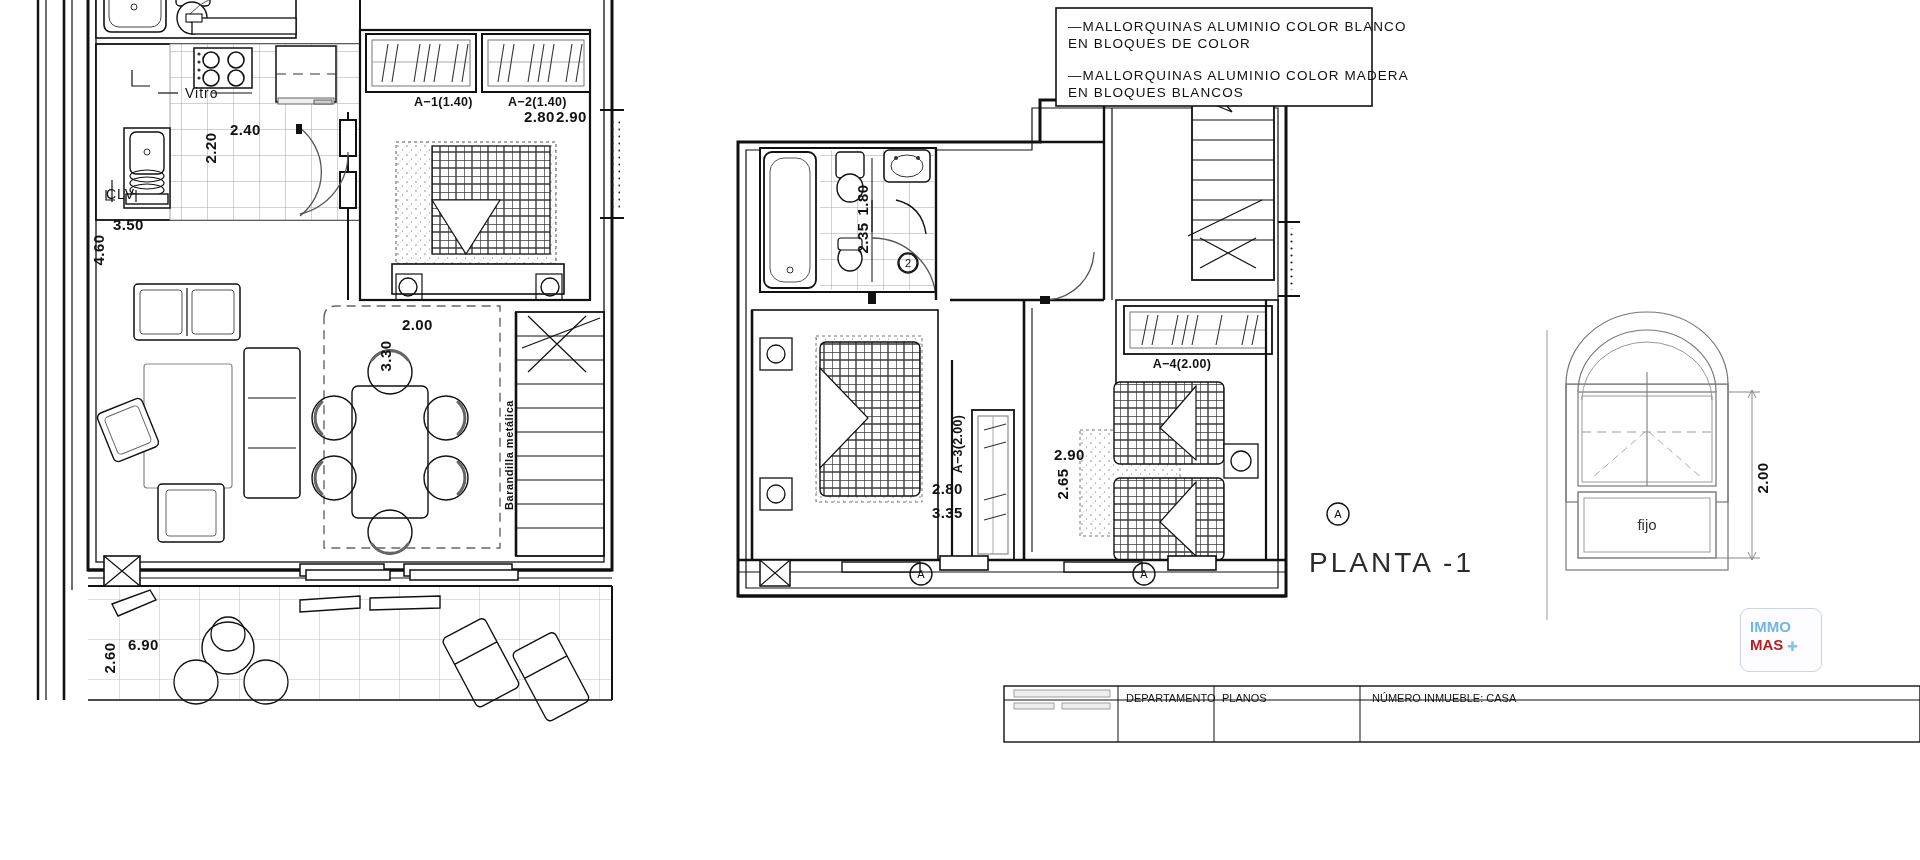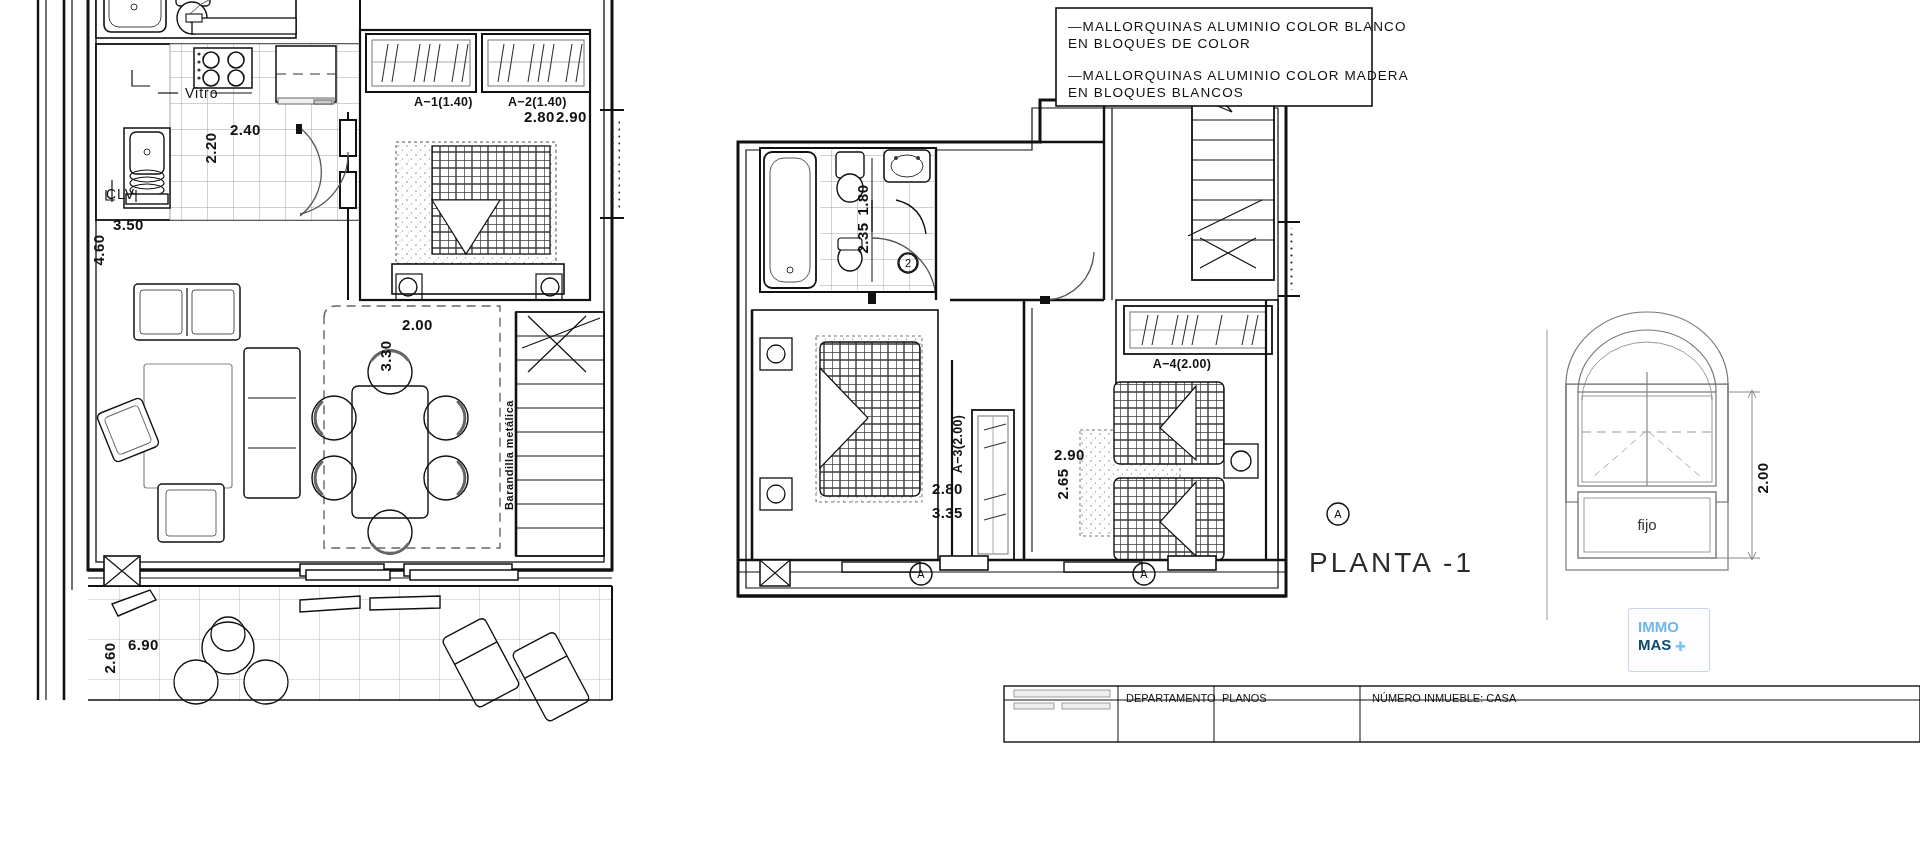--- a/index.html
+++ b/index.html
@@ -12,21 +12,21 @@
   .dimv{font-size:15px;font-weight:700;letter-spacing:.4px;}
   .code{font-size:12.5px;font-weight:700;letter-spacing:.3px;}
   .note{font-size:13.5px;letter-spacing:1.1px;}
   .tiny{font-size:11px;}
   .planta{font-size:28px;letter-spacing:3px;fill:#2b2b2b;}
   .fijo{font-size:15px;fill:#333;}
   .vitro{font-size:14px;letter-spacing:1px;}
   .baran{font-size:11px;font-weight:700;letter-spacing:.5px;}
   .logo-box{position:absolute;border:1px solid #c9d4e4;background:#fdfdff;}
   .logo-immo{color:#6fb7e8;font-weight:700;}
-  .logo-mas{color:#0c4a6e;font-weight:700;margin-top:19px;}
+  .logo-mas{color:#b91c1c;font-weight:700;margin-top:19px;}
 </style>
 </head>
 <body>
 
 <div id="stage">
 
 <svg width="1920" height="860" viewBox="0 0 1920 860">
   <defs>
     <pattern id="tile" width="26" height="26" patternUnits="userSpaceOnUse">
       <rect width="26" height="26" fill="#ffffff"></rect>
@@ -515,21 +515,21 @@
 
     <text class="lbl code" x="962" y="444" transform="rotate(-90 962 444)" text-anchor="middle">A−3(2.00)</text>
     <text class="lbl code" x="1182" y="368" text-anchor="middle">A−4(2.00)</text>
 
     <text class="lbl tiny" x="921" y="578" text-anchor="middle">A</text>
     <text class="lbl tiny" x="1144" y="578" text-anchor="middle">A</text>
     <text class="lbl tiny" x="908" y="267" text-anchor="middle">2</text>
   </g>
 </svg>
 
-<div class="logo-box" style="left:1628px;top:608px;width:80px;height:62px;border-radius:3px;">
+<div class="logo-box" style="left:1740px;top:608px;width:80px;height:62px;border-radius:9px;">
   <div style="font-size:15px;line-height:17px;padding:9px 0 0 9px;">
     <span class="logo-immo">IMMO</span>
   </div>
   <div style="font-size:15px;line-height:17px;padding:1px 0 0 9px;position:relative;">
     <span class="logo-mas">MAS</span>
     <span style="position:absolute;left:46px;top:3px;color:#7fc4ee;font-size:13px;font-weight:700;">✚</span>
   </div>
 </div>
 
 </div>

